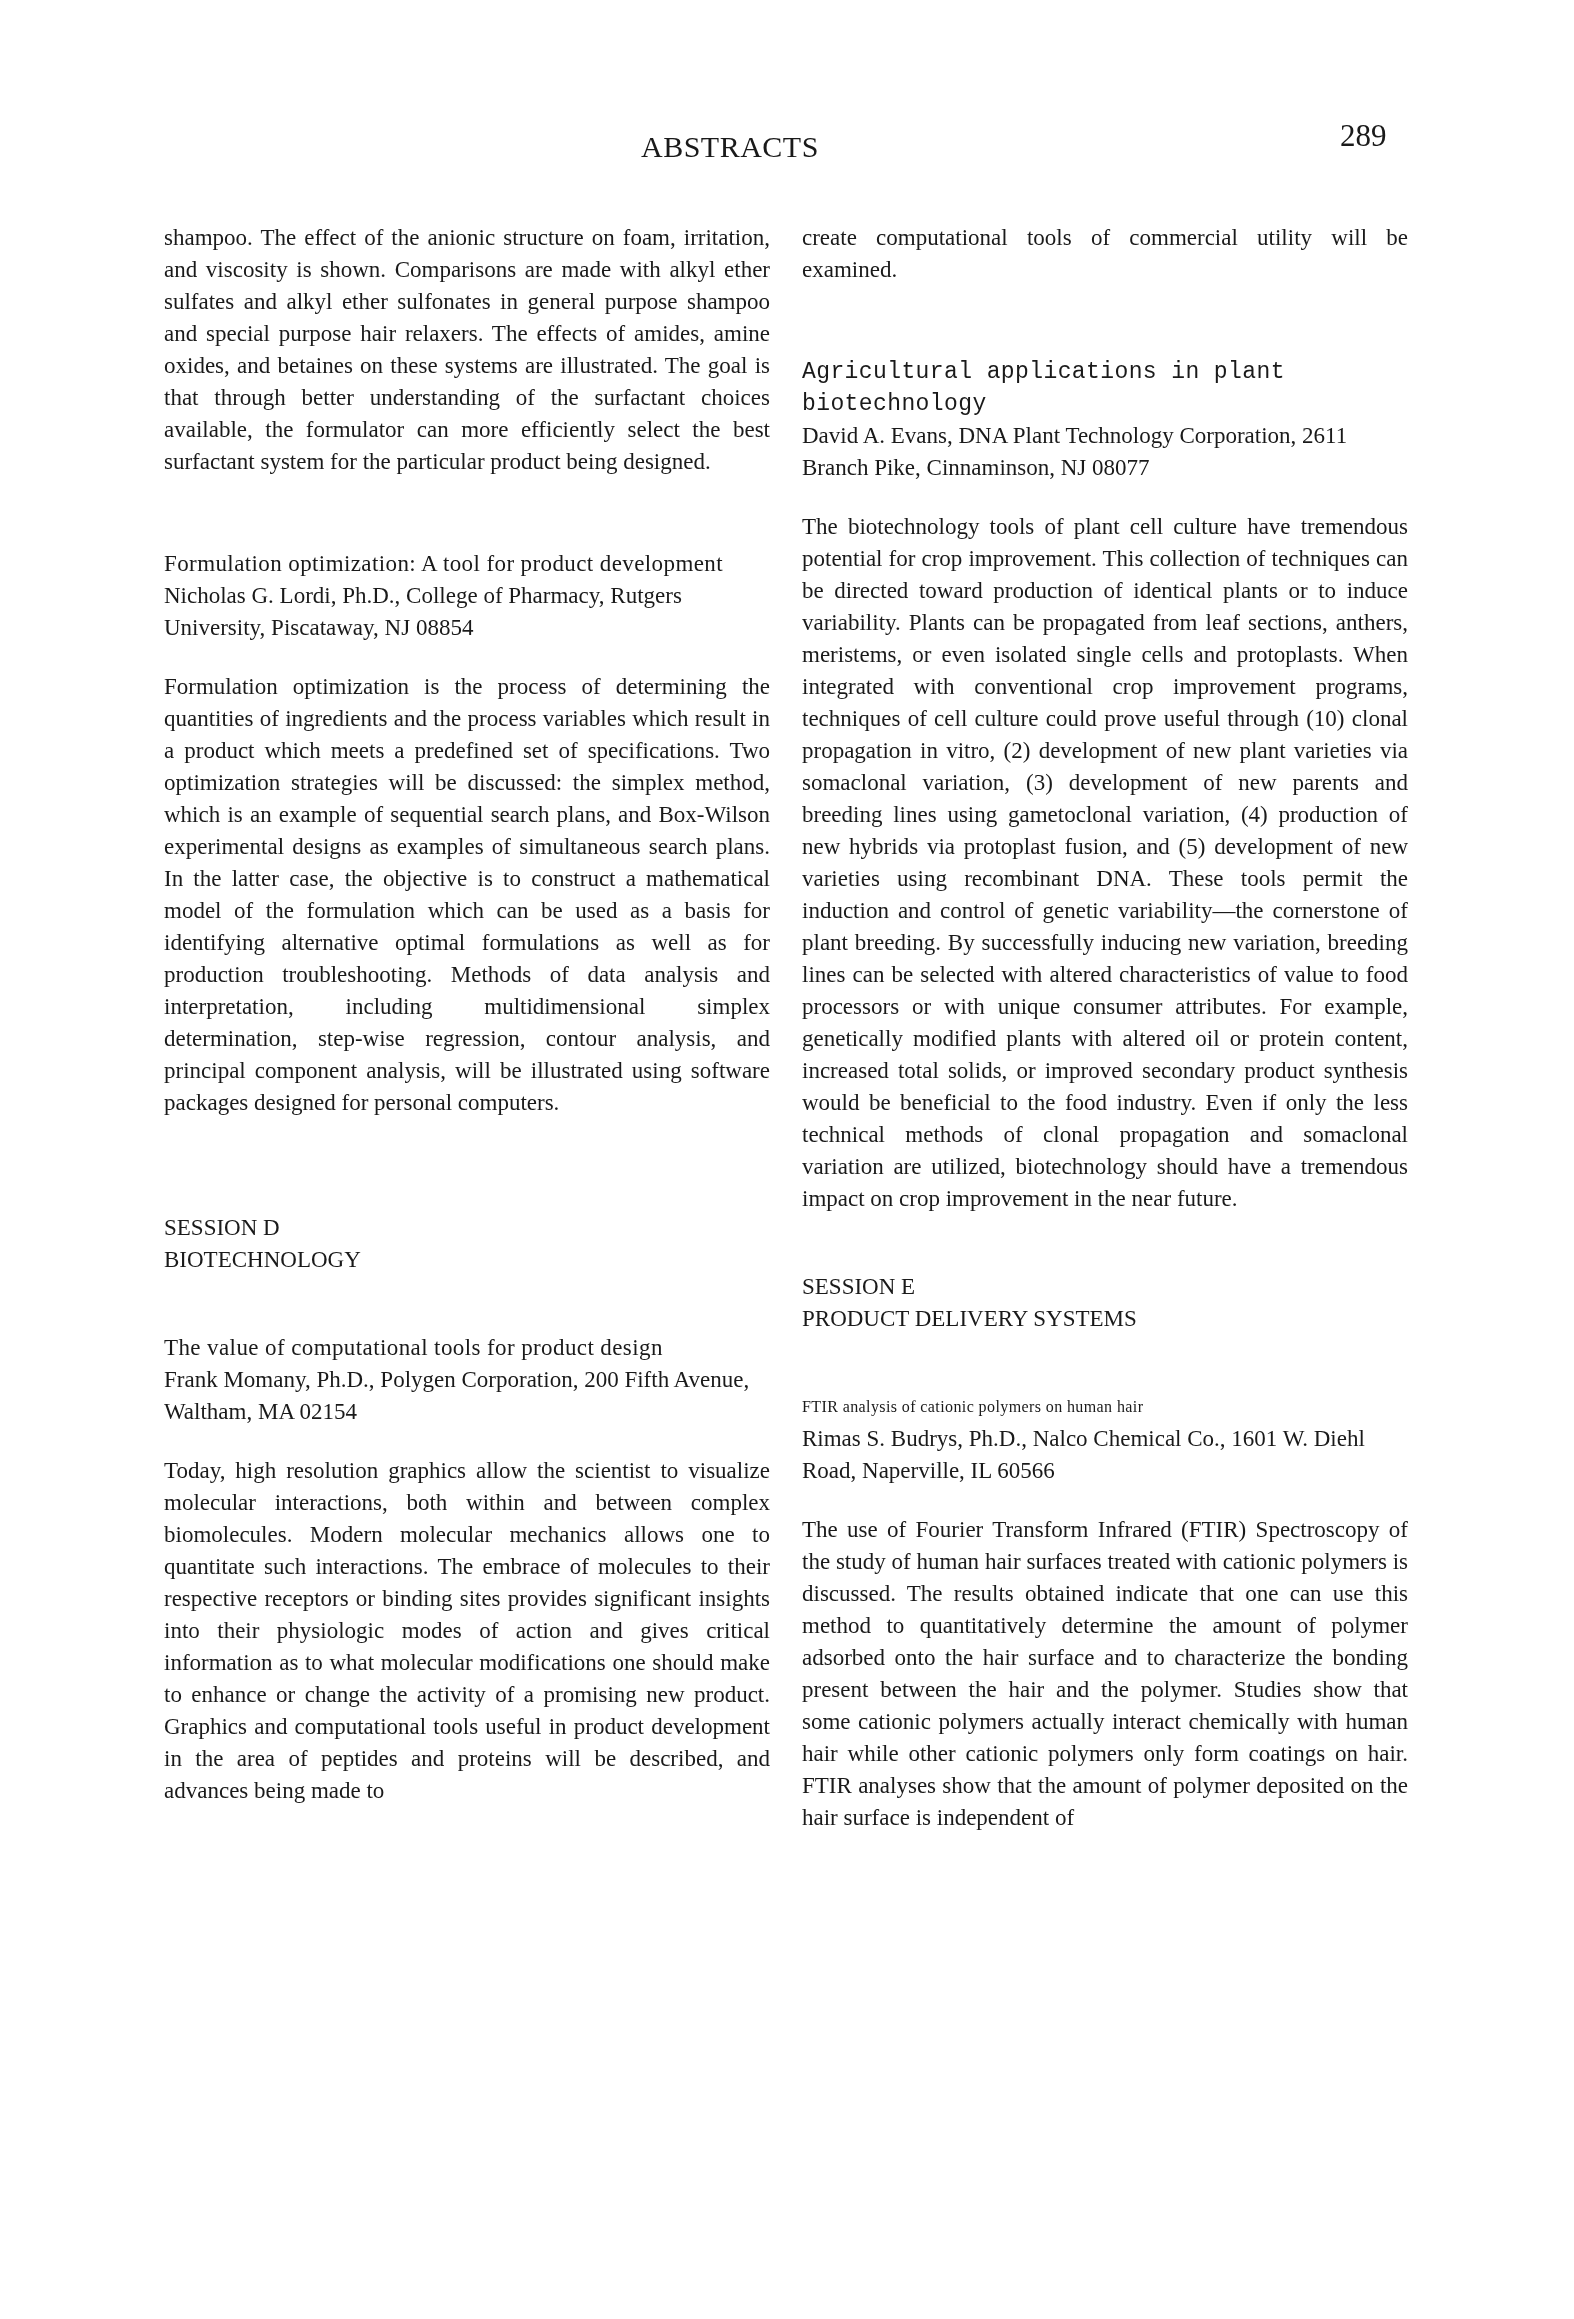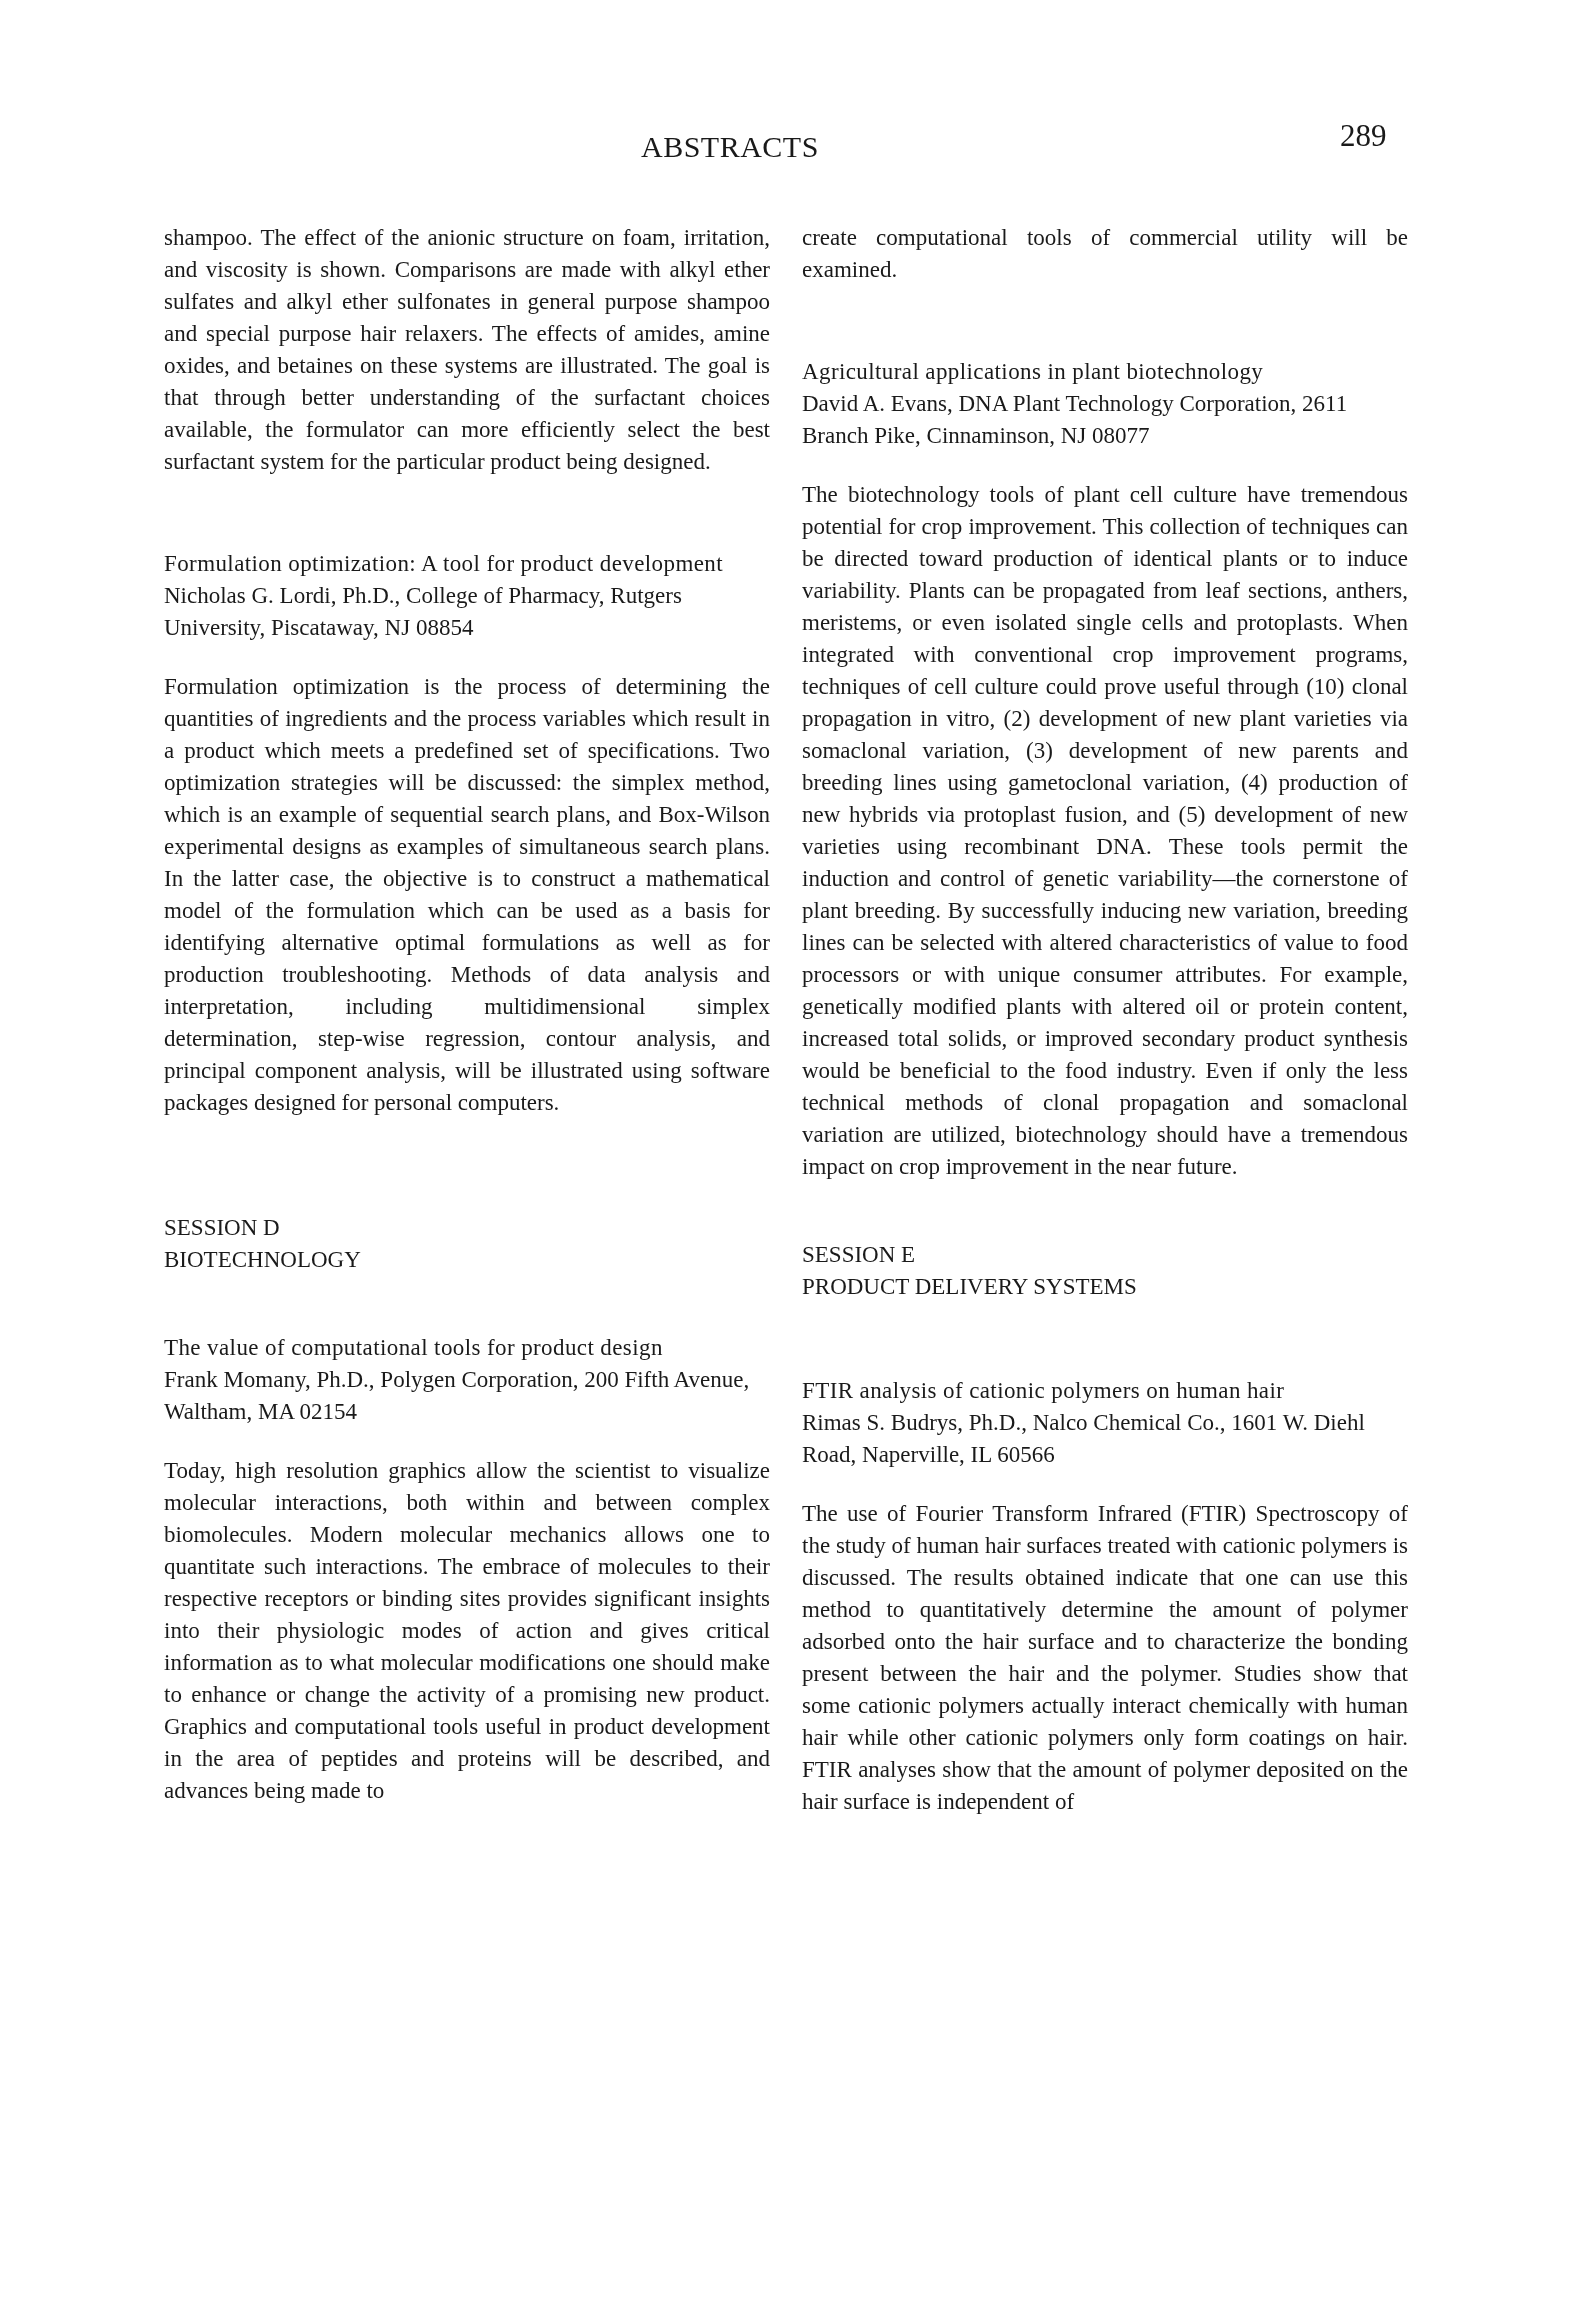--- a/index.html
+++ b/index.html
@@ -54,33 +54,33 @@
     <p class="body-text">Today, high resolution graphics allow the scientist to visualize molecular interactions, both within and between complex biomolecules. Modern molecular mechanics allows one to quantitate such interactions. The embrace of molecules to their respective receptors or binding sites provides significant insights into their physiologic modes of action and gives critical information as to what molecular modifications one should make to enhance or change the activity of a promising new product. Graphics and computational tools useful in product development in the area of peptides and proteins will be described, and advances being made to</p>
   </section>
 </div>
 
 <div class="column col-right">
   <p>create computational tools of commercial utility will be examined.</p>
 
   <div class="gap-lg"></div>
 
   <section>
-    <h3 class="abstract-title" style="font-size:23px;">Agricultural applications in plant biotechnology</h3>
+    <h3 class="abstract-title" style="font-size:23px;font-family:Liberation Mono, monospace;">Agricultural applications in plant biotechnology</h3>
     <p class="author-line">David A. Evans, DNA Plant Technology Corporation, 2611 Branch Pike, Cinnaminson, NJ 08077</p>
     <p class="body-text">The biotechnology tools of plant cell culture have tremendous potential for crop improvement. This collection of techniques can be directed toward production of identical plants or to induce variability. Plants can be propagated from leaf sections, anthers, meristems, or even isolated single cells and protoplasts. When integrated with conventional crop improvement programs, techniques of cell culture could prove useful through (10) clonal propagation in vitro, (2) development of new plant varieties via somaclonal variation, (3) development of new parents and breeding lines using gametoclonal variation, (4) production of new hybrids via protoplast fusion, and (5) development of new varieties using recombinant DNA. These tools permit the induction and control of genetic variability—the cornerstone of plant breeding. By successfully inducing new variation, breeding lines can be selected with altered characteristics of value to food processors or with unique consumer attributes. For example, genetically modified plants with altered oil or protein content, increased total solids, or improved secondary product synthesis would be beneficial to the food industry. Even if only the less technical methods of clonal propagation and somaclonal variation are utilized, biotechnology should have a tremendous impact on crop improvement in the near future.</p>
   </section>
 
   <div class="gap-md"></div>
 
   <section>
     <div class="session">SESSION E</div>
     <div class="session">PRODUCT DELIVERY SYSTEMS</div>
   </section>
 
   <div class="gap-md"></div>
 
   <section>
-    <h3 class="abstract-title" style="font-size:23px;margin-top:16px;">FTIR analysis of cationic polymers on human hair</h3>
+    <h3 class="abstract-title" style="font-size:16px;">FTIR analysis of cationic polymers on human hair</h3>
     <p class="author-line">Rimas S. Budrys, Ph.D., Nalco Chemical Co., 1601 W. Diehl Road, Naperville, IL 60566</p>
     <p class="body-text">The use of Fourier Transform Infrared (FTIR) Spectroscopy of the study of human hair surfaces treated with cationic polymers is discussed. The results obtained indicate that one can use this method to quantitatively determine the amount of polymer adsorbed onto the hair surface and to characterize the bonding present between the hair and the polymer. Studies show that some cationic polymers actually interact chemically with human hair while other cationic polymers only form coatings on hair. FTIR analyses show that the amount of polymer deposited on the hair surface is independent of</p>
   </section>
 </div>
 
 
 </body></html>

